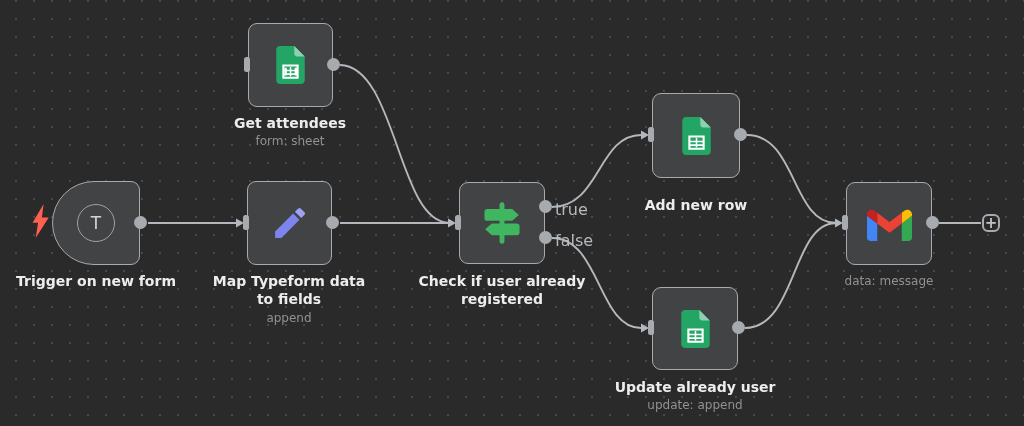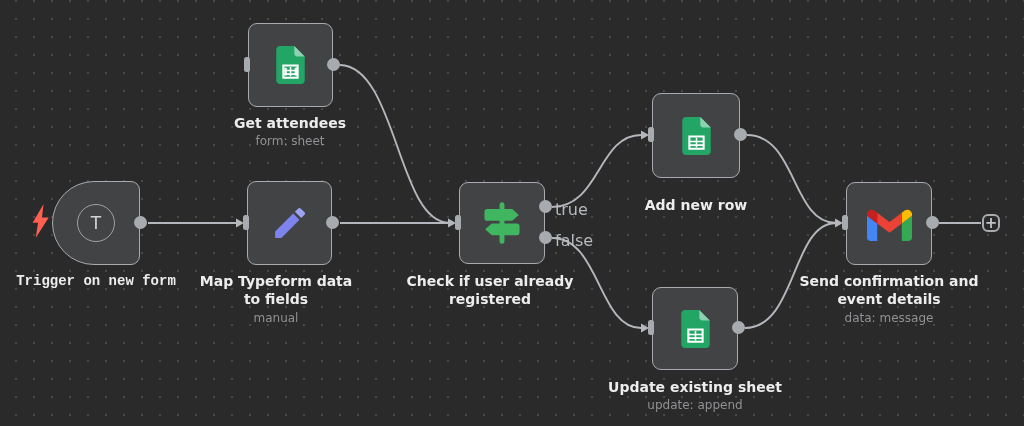--- a/index.html
+++ b/index.html
@@ -73,21 +73,21 @@
     <svg width="17" height="36" viewBox="0 0 12 24">
         <path d="M8.2 0 L0.4 13.2 h3.9 L2.6 24 L11.8 9.6 H7.0 Z" fill="#ff6150"></path>
       </svg>
   </span>
   <div class="node-box trigger-shape" style="left:52px;top:181px;width:88px;height:84px;">
     <div class="trigger-circle">
       <span>T</span>
     </div>
   </div>
   <div class="out-dot" style="left:134px;top:216px;"></div>
-  <div class="node-label" style="left:6px;top:272px;width:180px;font-family:Liberation Mono, monospace;">
+  <div class="node-label" style="left:6px;top:272px;width:180px;">
     <div class="node-title">Trigger on new form</div>
   </div>
 
   <div class="node-box" style="left:248px;top:23px;width:85px;height:84px;">
     <svg width="29" height="38" viewBox="0 0 30 40">
       <path d="M19 0 H4 C1.8 0 0 1.8 0 4 v32 c0 2.2 1.8 4 4 4 h22 c2.2 0 4-1.8 4-4 V11 Z" fill="#23a566"></path>
       <path d="M19 0 l11 11 h-8 c-1.7 0 -3 -1.3 -3 -3 Z" fill="#8ed1b1"></path>
       <path d="M7.5 20.5 h15 v13 h-15 Z M10 23 v8 M20.5 23 v8" fill="none" stroke="#ffffff" stroke-width="2.2"></path>
       <path d="M8 25.8 h14 M8 29.6 h14 M15 22 v10" stroke="#ffffff" stroke-width="1.6" fill="none"></path>
     </svg>
@@ -100,40 +100,40 @@
   </div>
 
   <div class="node-box" style="left:247px;top:181px;width:85px;height:84px;">
     <svg width="42" height="42" viewBox="0 0 24 24">
       <path fill="#7e84ee" d="M3.5 16.9 V20.5 H7.1 L17.4 10.2 l-3.6 -3.6 L3.5 16.9z"></path>
       <path fill="#9da2f3" d="M20.3 7.3 c.4 -.4 .4 -1 0 -1.4 l-2.2 -2.2 c-.4 -.4 -1 -.4 -1.4 0 l-1.9 1.9 3.6 3.6 1.9 -1.9z"></path>
     </svg>
   </div>
   <div class="in-conn" style="left:243px;top:215px;"></div>
   <div class="out-dot" style="left:326px;top:216px;"></div>
-  <div class="node-label" style="left:190px;top:272px;width:172px;">
+  <div class="node-label" style="left:203px;top:272px;width:172px;">
     <div class="node-title">Map Typeform data to fields</div>
-    <div class="node-subtitle">manual</div>
+    <div class="node-subtitle">append</div>
   </div>
 
   <div class="node-box" style="left:459px;top:182px;width:86px;height:82px;">
     <svg width="46" height="46" viewBox="0 0 32 32">
       <g fill="#41b661">
         <rect x="14.3" y="1.5" width="3.4" height="29" rx="1.7"></rect>
         <path d="M5.8 6.3 h17.3 l4.6 4.1 -4.6 4.1 H5.8 a2 2 0 0 1 -2 -2 v-4.2 a2 2 0 0 1 2 -2 z"></path>
         <path d="M26.2 16.3 h-17.3 l-4.6 4.1 4.6 4.1 h17.3 a2 2 0 0 0 2 -2 v-4.2 a2 2 0 0 0 -2 -2 z"></path>
       </g>
     </svg>
   </div>
   <div class="in-conn" style="left:455px;top:215px;"></div>
   <div class="out-dot" style="left:539px;top:200px;"></div>
   <div class="out-dot" style="left:539px;top:231px;"></div>
   <span class="port-label" style="left:555px;top:200px;">true</span>
   <span class="port-label" style="left:555px;top:231px;">false</span>
-  <div class="node-label" style="left:400px;top:272px;width:180px;">
+  <div class="node-label" style="left:412px;top:272px;width:180px;">
     <div class="node-title">Check if user already registered</div>
   </div>
 
   <div class="node-box" style="left:652px;top:93px;width:88px;height:85px;">
     <svg width="29" height="38" viewBox="0 0 30 40">
       <path d="M19 0 H4 C1.8 0 0 1.8 0 4 v32 c0 2.2 1.8 4 4 4 h22 c2.2 0 4-1.8 4-4 V11 Z" fill="#23a566"></path>
       <path d="M19 0 l11 11 h-8 c-1.7 0 -3 -1.3 -3 -3 Z" fill="#8ed1b1"></path>
       <path d="M7.5 20.5 h15 v13 h-15 Z" fill="none" stroke="#ffffff" stroke-width="2.2"></path>
       <path d="M8 25.8 h14 M8 29.6 h14 M15 22 v10" stroke="#ffffff" stroke-width="1.6" fill="none"></path>
     </svg>
@@ -148,37 +148,36 @@
     <svg width="29" height="38" viewBox="0 0 30 40">
       <path d="M19 0 H4 C1.8 0 0 1.8 0 4 v32 c0 2.2 1.8 4 4 4 h22 c2.2 0 4-1.8 4-4 V11 Z" fill="#23a566"></path>
       <path d="M19 0 l11 11 h-8 c-1.7 0 -3 -1.3 -3 -3 Z" fill="#8ed1b1"></path>
       <path d="M7.5 20.5 h15 v13 h-15 Z" fill="none" stroke="#ffffff" stroke-width="2.2"></path>
       <path d="M8 25.8 h14 M8 29.6 h14 M15 22 v10" stroke="#ffffff" stroke-width="1.6" fill="none"></path>
     </svg>
   </div>
   <div class="in-conn" style="left:648px;top:320px;"></div>
   <div class="out-dot" style="left:732px;top:321px;"></div>
   <div class="node-label" style="left:605px;top:378px;width:180px;">
-    <div class="node-title">Update existing sheet</div>
+    <div class="node-title">Update already user</div>
     <div class="node-subtitle">update: append</div>
   </div>
 
   <div class="node-box" style="left:846px;top:182px;width:86px;height:83px;">
     <svg width="45" height="34" viewBox="0 0 512 384">
       <path fill="#4285f4" d="M34.91 384h81.45V186.18L0 98.91v250.18C0 368.36 15.64 384 34.91 384z"></path>
       <path fill="#34a853" d="M395.64 384h81.45c19.27 0 34.91-15.64 34.91-34.91V98.91l-116.36 87.27z"></path>
       <path fill="#fbbc04" d="M395.64 64v122.18L512 98.91V81.45c0-43.05-49.14-67.64-83.64-41.82z"></path>
       <path fill="#ea4335" d="M116.36 186.18V64L256 168.73 395.64 64v122.18L256 290.91z"></path>
       <path fill="#c5221f" d="M0 81.45v17.45l116.36 87.27V64L83.64 39.64C49.14 13.82 0 38.41 0 81.45z"></path>
     </svg>
   </div>
   <div class="in-conn" style="left:842px;top:215px;"></div>
   <div class="out-dot" style="left:926px;top:216px;"></div>
   <div class="node-label" style="left:797px;top:272px;width:184px;">
-    <div class="node-title">Send confirmation and event details</div>
     <div class="node-subtitle">data: message</div>
   </div>
 
   <div class="plus-btn">
     <span>+</span>
   </div>
 
 </div>
 
 </body></html>

